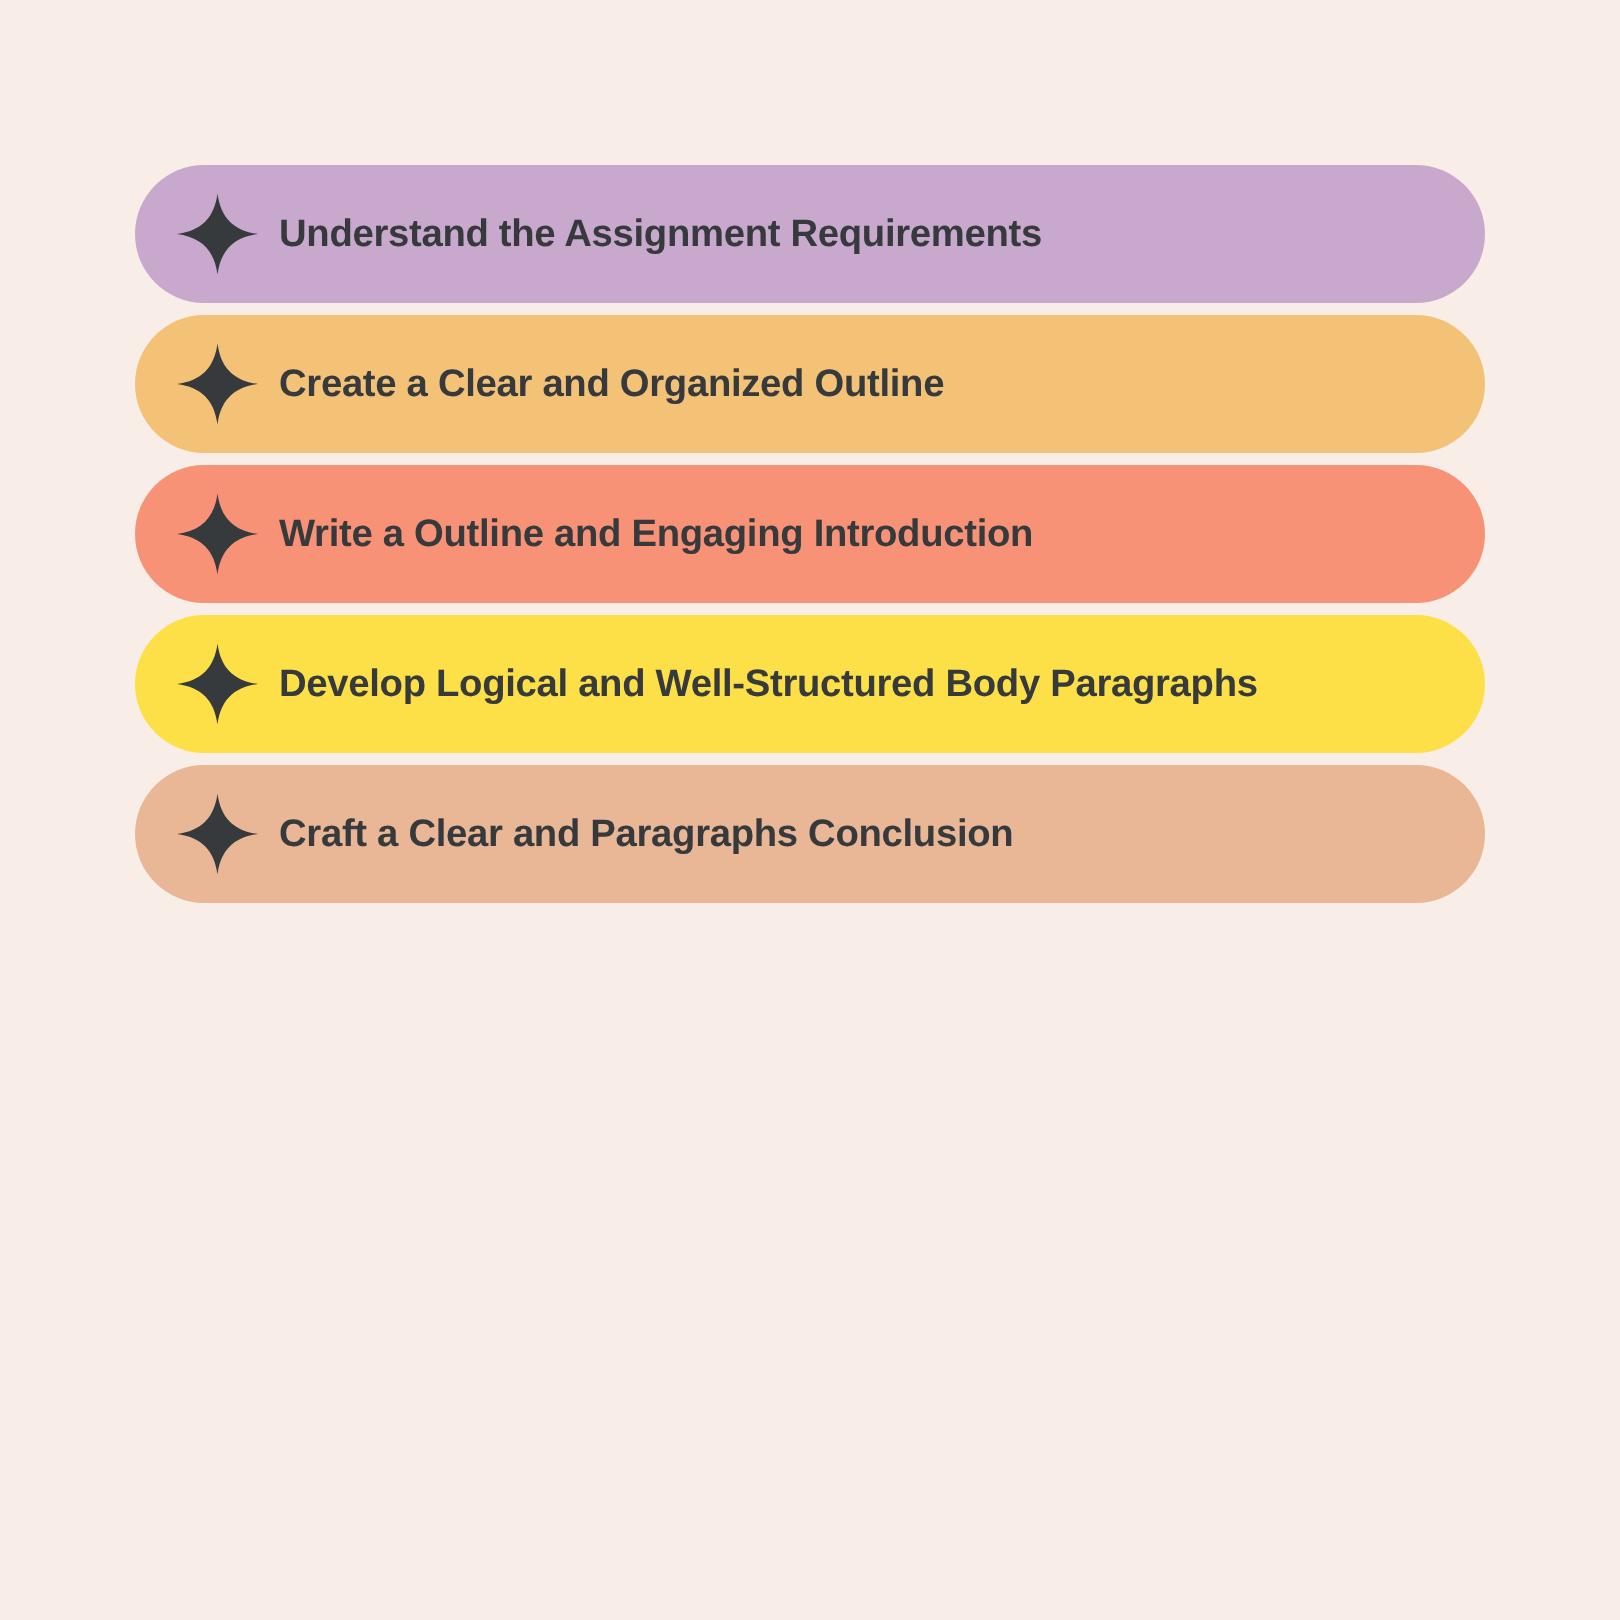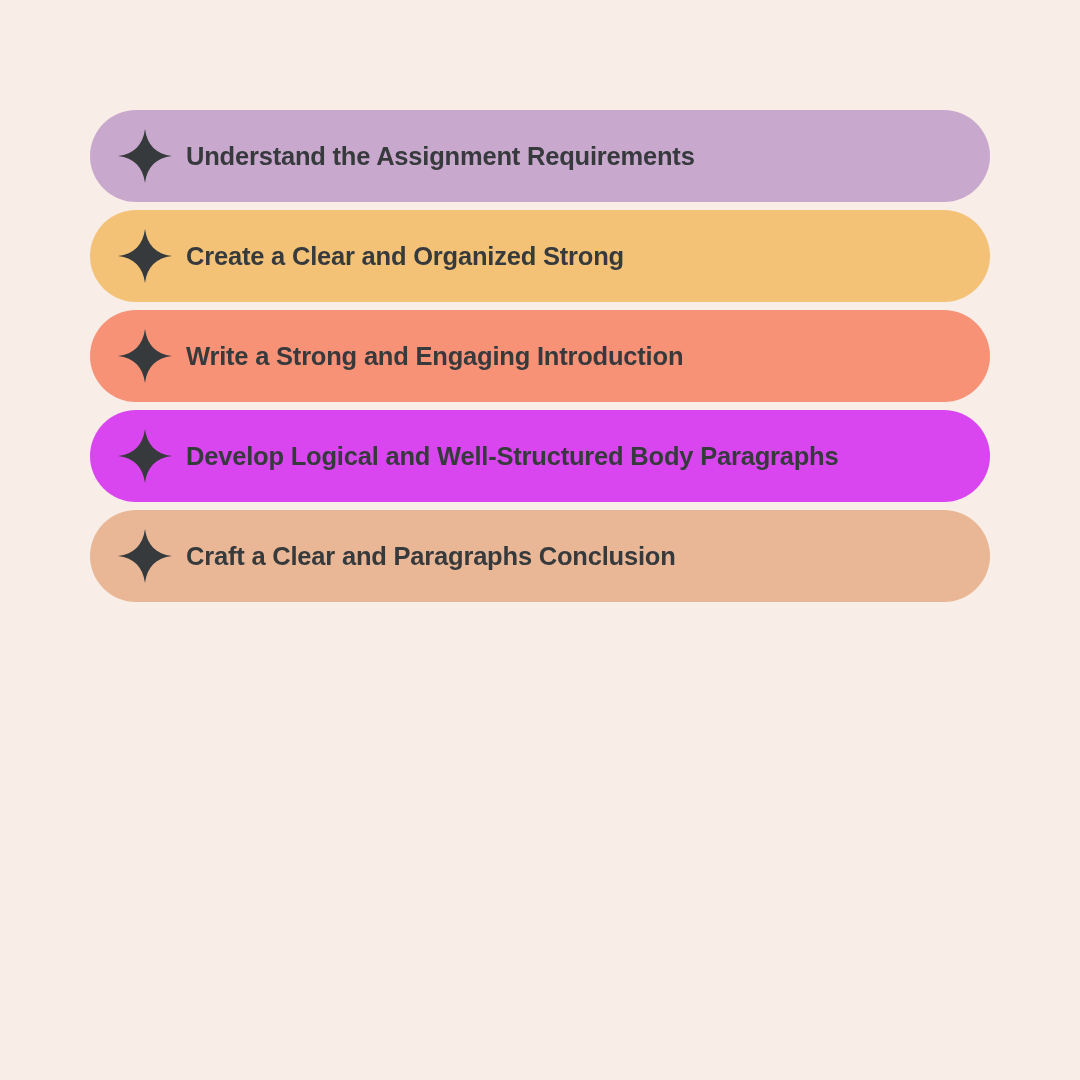--- a/index.html
+++ b/index.html
@@ -75,31 +75,31 @@
       <svg class="star-icon" viewBox="0 0 100 100">
         <path d="M50 0 C54 30 70 46 100 50 C70 54 54 70 50 100 C46 70 30 54 0 50 C30 46 46 30 50 0 Z" fill="#373a3d"></path>
       </svg>
       <div class="tip-label">Understand the Assignment Requirements</div>
     </div>
 
     <div class="tip-row" style="background: rgb(243, 194, 119);">
       <svg class="star-icon" viewBox="0 0 100 100">
         <path d="M50 0 C54 30 70 46 100 50 C70 54 54 70 50 100 C46 70 30 54 0 50 C30 46 46 30 50 0 Z" fill="#373a3d"></path>
       </svg>
-      <div class="tip-label">Create a Clear and Organized Strong</div>
+      <div class="tip-label">Create a Clear and Organized Outline</div>
     </div>
 
     <div class="tip-row" style="background: rgb(247, 146, 119);">
       <svg class="star-icon" viewBox="0 0 100 100">
         <path d="M50 0 C54 30 70 46 100 50 C70 54 54 70 50 100 C46 70 30 54 0 50 C30 46 46 30 50 0 Z" fill="#373a3d"></path>
       </svg>
-      <div class="tip-label">Write a Strong and Engaging Introduction</div>
+      <div class="tip-label">Write a Outline and Engaging Introduction</div>
     </div>
 
-    <div class="tip-row" style="background: #d946ef;">
+    <div class="tip-row" style="background: #fde047;">
       <svg class="star-icon" viewBox="0 0 100 100">
         <path d="M50 0 C54 30 70 46 100 50 C70 54 54 70 50 100 C46 70 30 54 0 50 C30 46 46 30 50 0 Z" fill="#373a3d"></path>
       </svg>
       <div class="tip-label">Develop Logical and Well-Structured Body Paragraphs</div>
     </div>
 
     <div class="tip-row" style="background: rgb(233, 183, 149);">
       <svg class="star-icon" viewBox="0 0 100 100">
         <path d="M50 0 C54 30 70 46 100 50 C70 54 54 70 50 100 C46 70 30 54 0 50 C30 46 46 30 50 0 Z" fill="#373a3d"></path>
       </svg>

